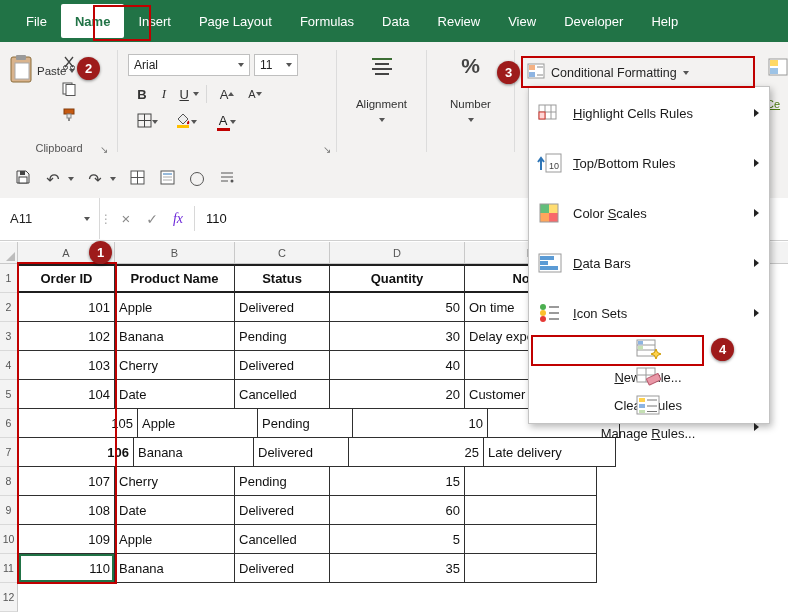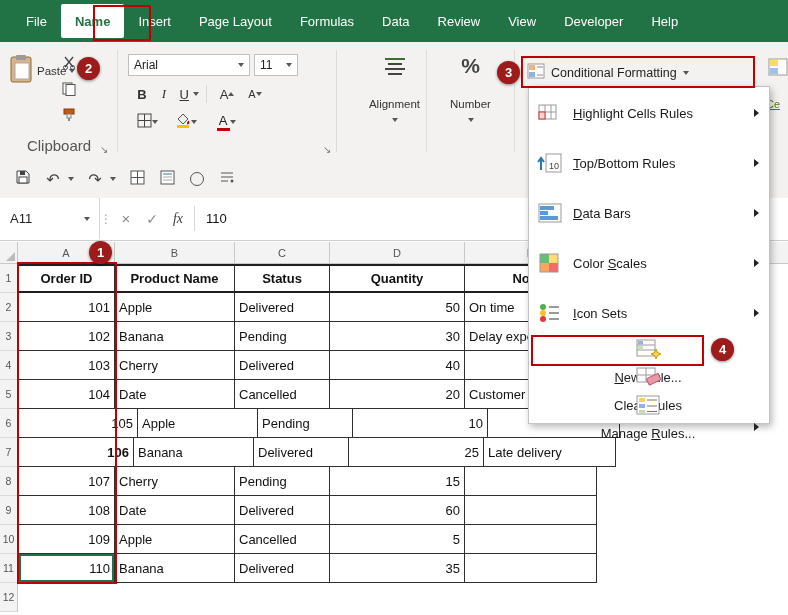--- a/index.html
+++ b/index.html
@@ -10,21 +10,21 @@
   .tabs-bar{position:absolute;top:0;left:0;right:0;height:42px;background:#217346;
             display:flex;align-items:stretch;padding-left:12px;}
   .tab{color:#fff;font-size:13px;display:flex;align-items:center;padding:0 14px;white-space:nowrap;}
   .tab.selected{background:#fff;color:#217346;font-weight:bold;margin:4px 0;border-radius:2px;}
 
   
   .ribbon{position:absolute;top:42px;left:0;right:0;height:118px;background:#f3f2f1;
           border-bottom:1px solid #d8d8d8;}
   .rgroup{position:absolute;top:0;height:118px;}
   .gdiv{position:absolute;top:8px;bottom:8px;width:1px;background:#dcdcdc;}
-  .grp-label{position:absolute;bottom:6px;left:0;right:0;text-align:center;font-size:15px;color:#555;}
+  .grp-label{position:absolute;bottom:6px;left:0;right:0;text-align:center;font-size:11px;color:#555;}
   .launcher{position:absolute;bottom:5px;font-size:10px;color:#777;line-height:1;}
   .caret{display:inline-block;width:0;height:0;border-top:4px solid #555;
          border-left:3.5px solid transparent;border-right:3.5px solid transparent;vertical-align:middle;}
   .caret-up{display:inline-block;width:0;height:0;border-bottom:4px solid #555;
          border-left:3.5px solid transparent;border-right:3.5px solid transparent;vertical-align:middle;}
 
   #grp-clipboard{left:0;width:118px;}
   .paste-btn{position:absolute;left:8px;top:8px;width:46px;display:flex;flex-direction:row;
              align-items:center;gap:3px;padding-top:4px;}
   .paste-btn .plabel{font-size:11.5px;color:#333;}
@@ -43,21 +43,21 @@
   #b-under .ul{text-decoration:underline;}
   .minidiv{position:absolute;width:1px;height:18px;background:#d8d8d8;}
   #b-grow{left:96px;top:42px;width:26px;}
   #b-shrink{left:124px;top:42px;width:26px;}
   #b-borders{left:14px;top:70px;width:30px;}
   #b-fill{left:52px;top:70px;width:32px;}
   #b-fontcolor{left:92px;top:70px;width:32px;}
   .fc-a{display:flex;flex-direction:column;align-items:center;line-height:1;font-size:13px;color:#222;}
   .fc-bar{width:13px;height:3px;background:#c00000;margin-top:1px;}
 
-  #grp-align{left:350px;width:89px;text-align:center;}
+  #grp-align{left:337px;width:89px;text-align:center;}
   #grp-number{left:427px;width:87px;text-align:center;}
   .cg-icon{position:absolute;top:12px;left:0;right:0;display:flex;justify-content:center;}
   .cg-label{position:absolute;top:56px;left:0;right:0;font-size:11.5px;color:#333;}
   .cg-caret{position:absolute;top:76px;left:0;right:0;display:flex;justify-content:center;}
   .pct{font-size:21px;color:#444;font-weight:bold;}
 
   .cf-btn{position:absolute;left:527px;top:17px;height:27px;display:flex;align-items:center;gap:6px;
           font-size:12.5px;color:#1f1f1f;white-space:nowrap;}
   .cs-icon{position:absolute;left:768px;top:16px;}
   .cs-label{position:absolute;left:766px;top:56px;font-size:11px;color:#4d7c0f;text-decoration:underline;}
@@ -73,21 +73,21 @@
   
   .formula-row{position:absolute;top:198px;left:0;right:0;height:42px;background:#fff;
                border-bottom:1px solid #cfcfcf;}
   .name-box{position:absolute;left:0;top:0;width:100px;height:41px;border-right:1px solid #d8d8d8;
             display:flex;align-items:center;padding-left:10px;font-size:13px;color:#222;box-sizing:border-box;}
   .name-caret{position:absolute;left:84px;top:19px;}
   .fb{position:absolute;top:0;height:41px;display:flex;align-items:center;justify-content:center;}
   #fb-dots{left:100px;width:12px;color:#aaa;font-size:12px;}
   #fb-cancel{left:114px;width:24px;color:#8a8a8a;font-size:15px;}
   #fb-enter{left:140px;width:24px;color:#8a8a8a;font-size:14px;}
-  #fb-fx{left:166px;width:24px;color:#404040;font-size:14px;font-style:italic;font-family:"Liberation Serif",serif;text-align:right;}
+  #fb-fx{left:166px;width:24px;color:#6d28d9;font-size:14px;font-style:italic;font-family:"Liberation Serif",serif;text-align:right;}
   #fb-vdiv{left:194px;top:8px;height:25px;width:1px;background:#d8d8d8;position:absolute;}
   #fb-value{left:206px;font-size:13px;color:#111;}
 
   
   .sheet{position:absolute;top:242px;left:0;right:0;bottom:0;background:#fff;}
   .col-headers{display:flex;height:21px;background:#f3f3f3;border-bottom:1px solid #c9c9c9;}
   .corner{width:18px;min-width:18px;border-right:1px solid #c9c9c9;position:relative;box-sizing:border-box;}
   .corner-tri{position:absolute;right:2px;bottom:2px;width:0;height:0;
               border-left:9px solid transparent;border-bottom:9px solid #bcbcbc;}
   .col-h{box-sizing:border-box;border-right:1px solid #c9c9c9;display:flex;align-items:center;
@@ -471,40 +471,40 @@
           <text x="12" y="17" font-size="9" fill="#444">10</text>
           <path d="M4 18 V7 M1 10 L4 6 L7 10" fill="none" stroke="#2e75b6" stroke-width="2"></path>
         </svg>
       </span>
       <span class="mi-label"><span></span><span class="u">T</span><span>op/Bottom Rules</span></span>
       <span class="menu-arrow"></span>
     </div>
     <div class="menu-item big">
       <span class="mi-icon">
         <svg width="26" height="22">
-          <rect x="2" y="2" width="22" height="18" fill="#fff" stroke="#9a9a9a"></rect>
-          <rect x="3" y="4" width="14" height="4" fill="#5b9bd5"></rect>
-          <rect x="3" y="9" width="8" height="4" fill="#5b9bd5"></rect>
-          <rect x="3" y="14" width="18" height="4" fill="#5b9bd5"></rect>
-        </svg>
-      </span>
-      <span class="mi-label"><span></span><span class="u">D</span><span>ata Bars</span></span>
-      <span class="menu-arrow"></span>
-    </div>
-    <div class="menu-item big">
-      <span class="mi-icon">
-        <svg width="26" height="22">
           <rect x="3" y="2" width="9" height="9" fill="#63be7b"></rect>
           <rect x="12" y="2" width="9" height="9" fill="#ffdd71"></rect>
           <rect x="3" y="11" width="9" height="9" fill="#ffa65c"></rect>
           <rect x="12" y="11" width="9" height="9" fill="#f8696b"></rect>
           <rect x="3" y="2" width="18" height="18" fill="none" stroke="#9a9a9a"></rect>
         </svg>
       </span>
       <span class="mi-label"><span>Color </span><span class="u">S</span><span>cales</span></span>
+      <span class="menu-arrow"></span>
+    </div>
+    <div class="menu-item big">
+      <span class="mi-icon">
+        <svg width="26" height="22">
+          <rect x="2" y="2" width="22" height="18" fill="#fff" stroke="#9a9a9a"></rect>
+          <rect x="3" y="4" width="14" height="4" fill="#5b9bd5"></rect>
+          <rect x="3" y="9" width="8" height="4" fill="#5b9bd5"></rect>
+          <rect x="3" y="14" width="18" height="4" fill="#5b9bd5"></rect>
+        </svg>
+      </span>
+      <span class="mi-label"><span></span><span class="u">D</span><span>ata Bars</span></span>
       <span class="menu-arrow"></span>
     </div>
     <div class="menu-item big">
       <span class="mi-icon">
         <svg width="26" height="22">
           <circle cx="6" cy="5" r="3" fill="#4caf50"></circle>
           <circle cx="6" cy="11" r="3" fill="#fbc02d"></circle>
           <circle cx="6" cy="17" r="3" fill="#e53935"></circle>
           <rect x="12" y="4" width="10" height="2" fill="#9a9a9a"></rect>
           <rect x="12" y="10" width="10" height="2" fill="#9a9a9a"></rect>

